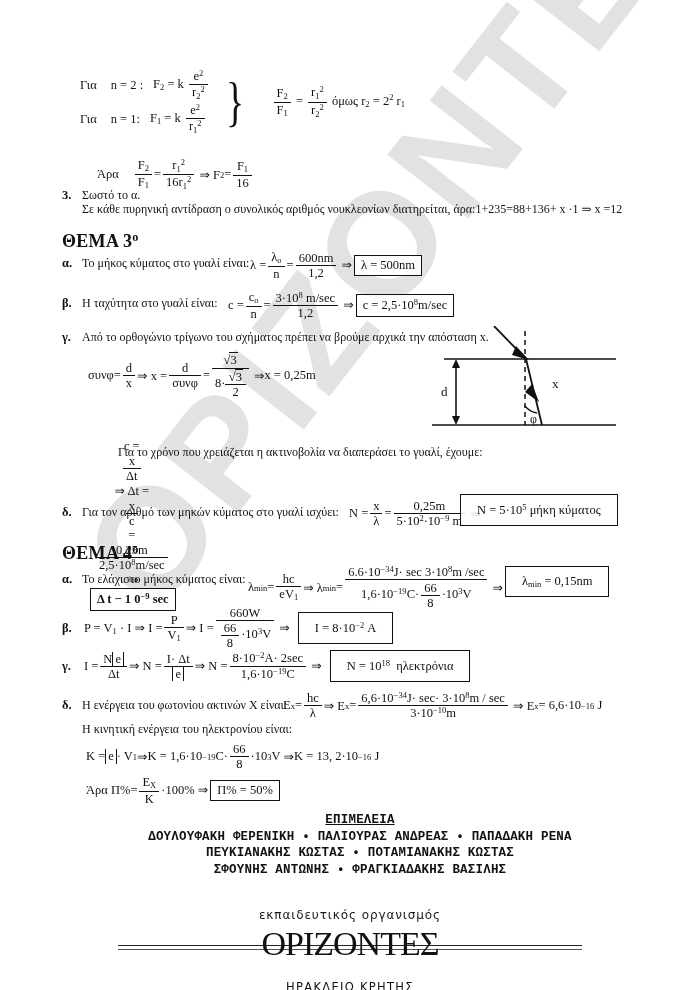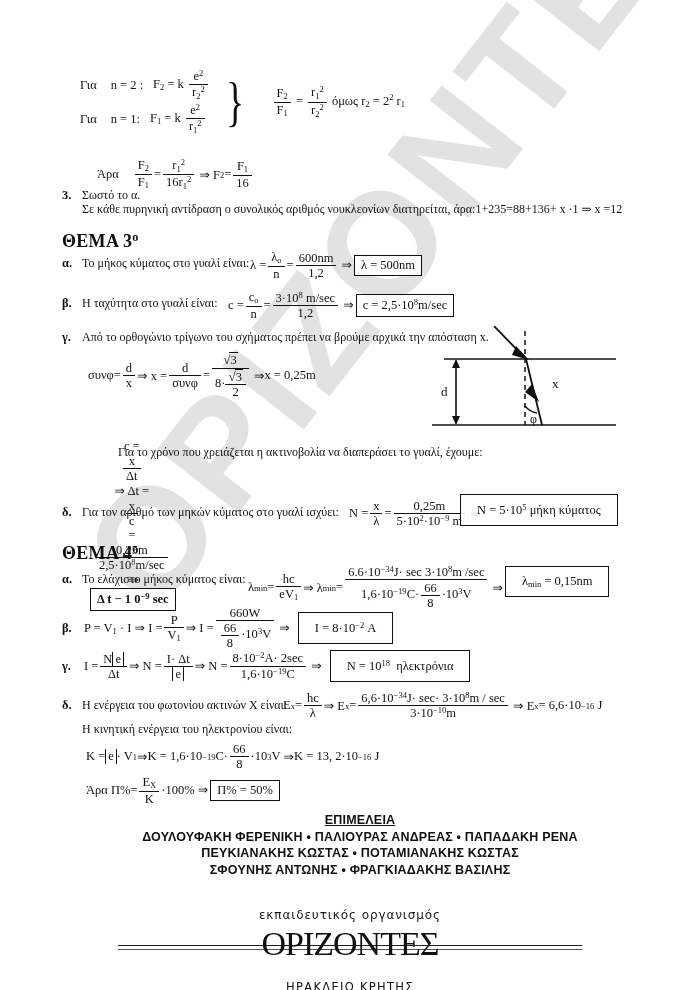--- a/index.html
+++ b/index.html
@@ -113,21 +113,21 @@
   }
 
   
   #figure { position: absolute; left: 424px; top: 326px; }
 
   
   #credits {
     position: absolute;
     left: 0; right: 0; top: 812px;
     text-align: center;
-    font-family: Liberation Sans, sans-serif;
+    font-family: Liberation Mono, monospace;
     font-weight: 700;
     font-size: 12.5px;
     line-height: 1.32;
     letter-spacing: 0.2px;
     padding-left: 20px;
   }
   #credits .title { text-decoration: underline; }
 
   
   #logo {

